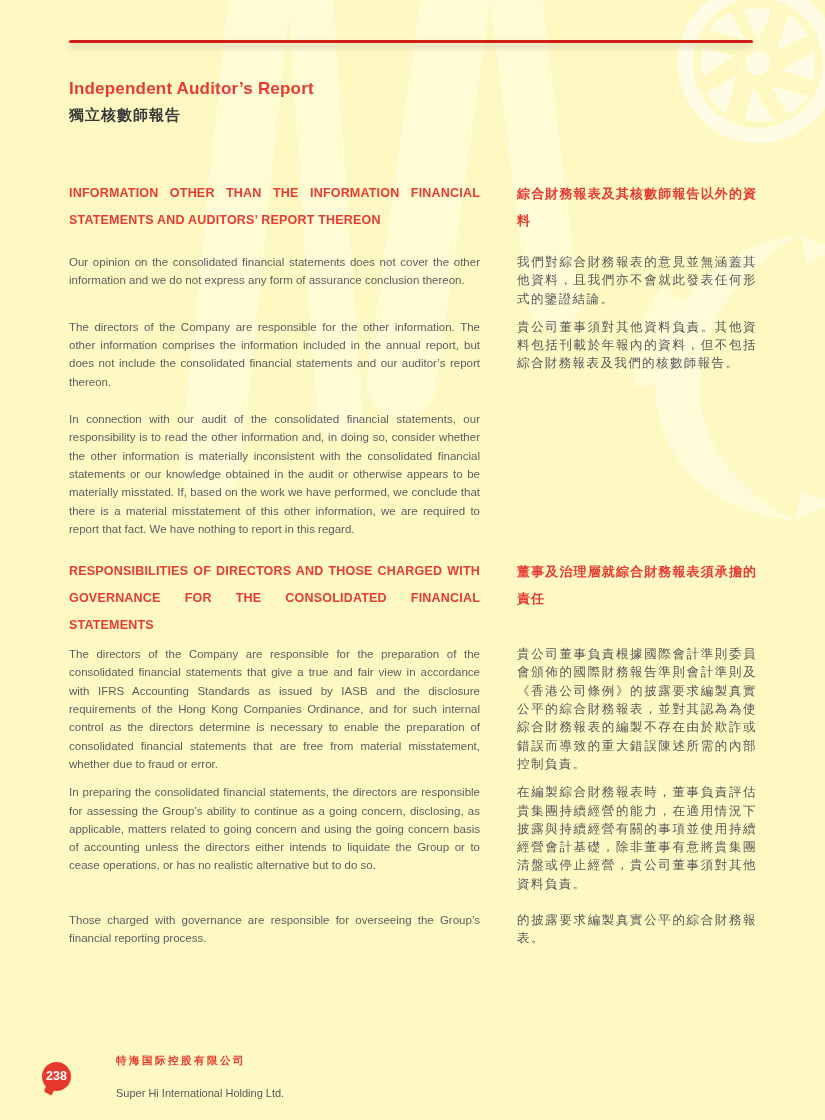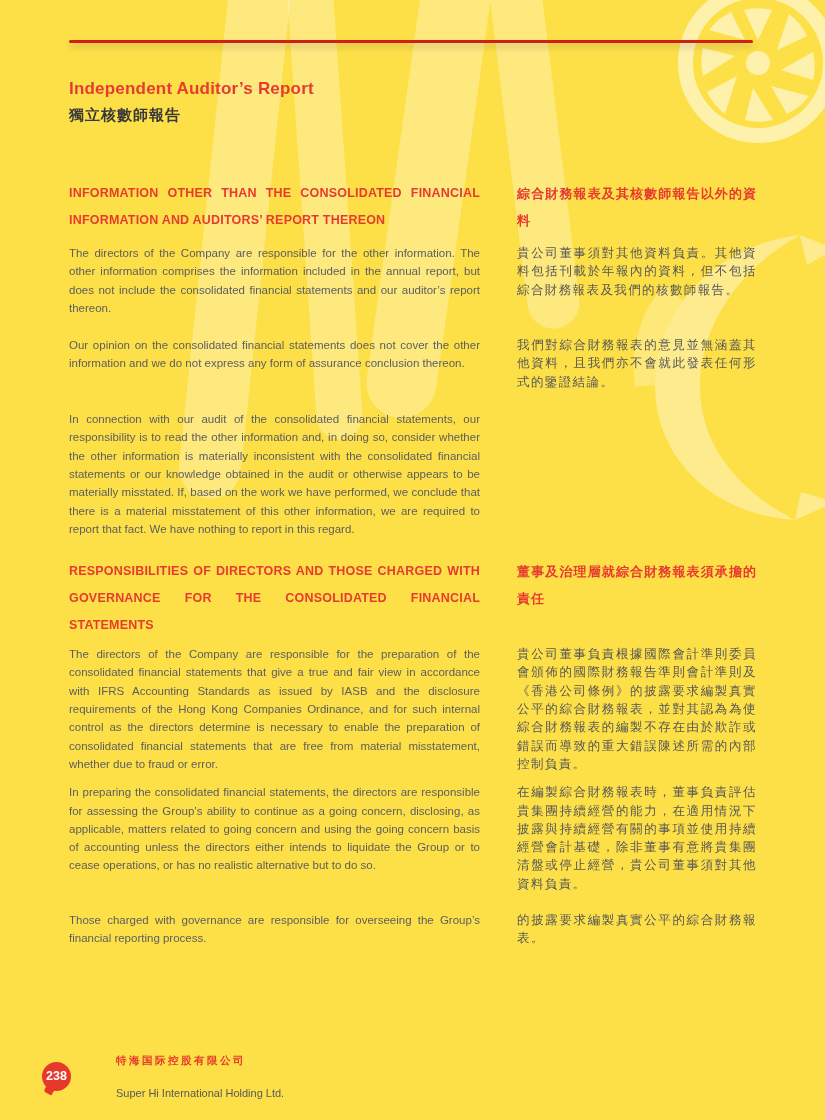--- a/index.html
+++ b/index.html
@@ -2,21 +2,21 @@
 <html><head>
 <meta charset="utf-8">
 <style>
   * { margin: 0; padding: 0; box-sizing: border-box; }
   html, body { background: #e9e2de; }
   .page {
     position: relative;
     width: 825px;
     height: 1120px;
     margin: 0 auto;
-    background: #fde047;
+    background: #fef9c3;
     overflow: hidden;
     font-family: "Liberation Sans", "DejaVu Sans", sans-serif;
   }
   
   .decor { position: absolute; inset: 0; pointer-events: none; }
   .noodle {
     position: absolute;
     background: rgba(255,255,255,0.30);
     border-radius: 60px;
   }
@@ -183,34 +183,34 @@
   </div>
 
   <div class="content">
 
     <div class="top-rule"></div>
 
     <h1 class="page-title">Independent Auditor’s Report</h1>
     <h2 class="page-title-zh">獨立核數師報告</h2>
 
     <div class="row mt-h1">
-      <h3 class="sec-heading-en">INFORMATION OTHER THAN THE CONSOLIDATED FINANCIAL INFORMATION AND AUDITORS’ REPORT THEREON</h3>
+      <h3 class="sec-heading-en">INFORMATION OTHER THAN THE INFORMATION FINANCIAL STATEMENTS AND AUDITORS’ REPORT THEREON</h3>
       <h3 class="sec-heading-zh">綜合財務報表及其核數師報告以外的資料</h3>
+    </div>
+
+    <div class="row mt-p2">
+      <p class="body-en">Our opinion on the consolidated financial statements does not cover the other information and we do not express any form of assurance conclusion thereon.</p>
+      <p class="body-zh">我們對綜合財務報表的意見並無涵蓋其他資料，且我們亦不會就此發表任何形式的鑒證結論。</p>
     </div>
 
     <div class="row mt-p1">
       <p class="body-en">The directors of the Company are responsible for the other information. The other information comprises the information included in the annual report, but does not include the consolidated financial statements and our auditor’s report thereon.</p>
       <p class="body-zh">貴公司董事須對其他資料負責。其他資料包括刊載於年報內的資料，但不包括綜合財務報表及我們的核數師報告。</p>
     </div>
 
-    <div class="row mt-p2">
-      <p class="body-en">Our opinion on the consolidated financial statements does not cover the other information and we do not express any form of assurance conclusion thereon.</p>
-      <p class="body-zh">我們對綜合財務報表的意見並無涵蓋其他資料，且我們亦不會就此發表任何形式的鑒證結論。</p>
-    </div>
-
     <div class="row mt-p3">
       <p class="body-en">In connection with our audit of the consolidated financial statements, our responsibility is to read the other information and, in doing so, consider whether the other information is materially inconsistent with the consolidated financial statements or our knowledge obtained in the audit or otherwise appears to be materially misstated. If, based on the work we have performed, we conclude that there is a material misstatement of this other information, we are required to report that fact. We have nothing to report in this regard.</p>
     </div>
 
     <div class="row mt-h2">
       <h3 class="sec-heading-en">RESPONSIBILITIES OF DIRECTORS AND THOSE CHARGED WITH GOVERNANCE FOR THE CONSOLIDATED FINANCIAL STATEMENTS</h3>
       <h3 class="sec-heading-zh">董事及治理層就綜合財務報表須承擔的責任</h3>
     </div>
 
     <div class="row mt-p4">

